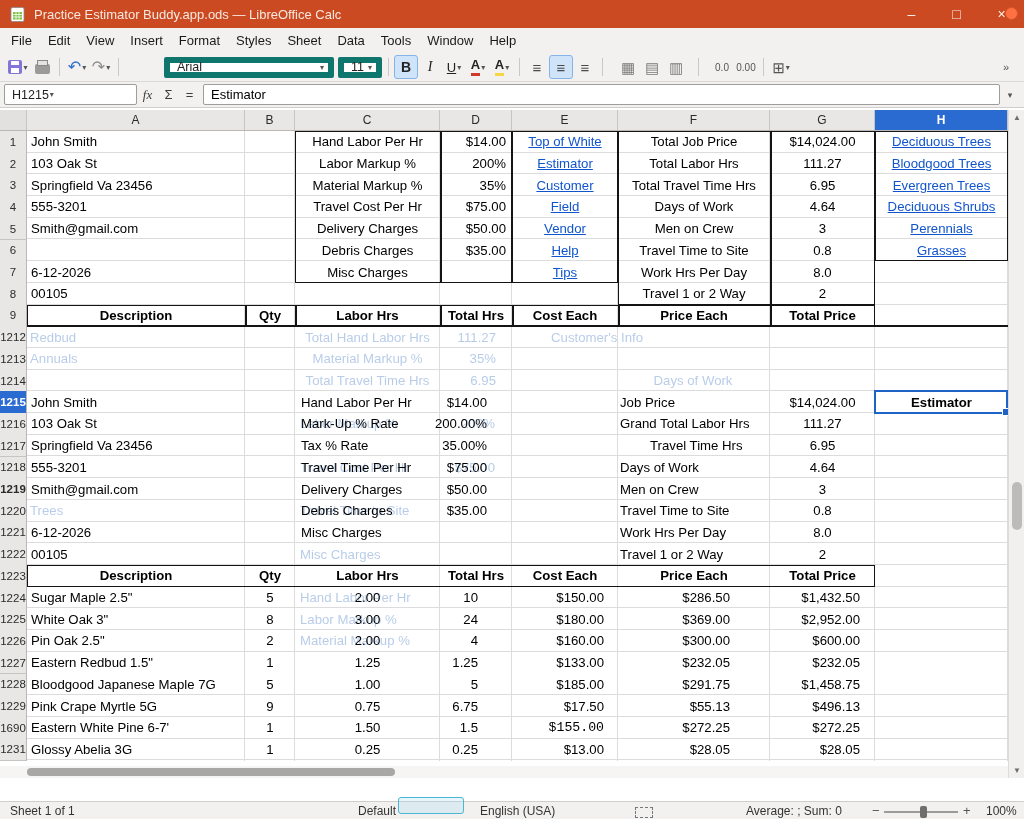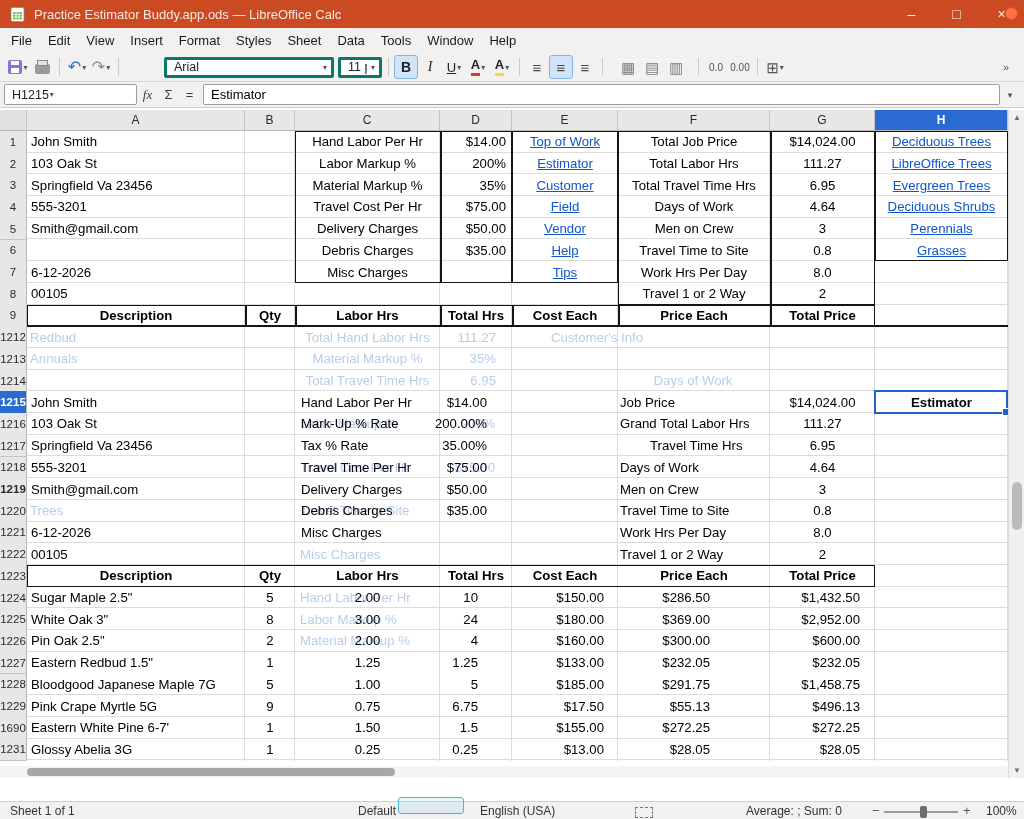--- a/index.html
+++ b/index.html
@@ -23,21 +23,21 @@
 
   
   .toolbar{position:absolute;left:0;top:53px;width:1024px;height:29px;background:#f2f1f0;
            border-bottom:1px solid #d9d8d7;display:flex;align-items:center;font-size:13px;
            padding:0 6px;box-sizing:border-box}
   .tbtn{height:24px;min-width:24px;display:flex;align-items:center;justify-content:center;
         border-radius:3px;color:#333;box-sizing:border-box;flex:0 0 auto}
   .tbtn.active{background:#cfe3f9;border:1px solid #84b4e8}
   .tarrow{font-size:8px;color:#555;margin-left:1px}
   .sep{width:1px;height:18px;background:#c9c8c6;margin:0 5px;flex:0 0 auto}
-  .combo{background:#fff;border:3px solid #0f766e;border-radius:2px;height:21px;display:flex;
+  .combo{background:#fff;border:6px solid #0f766e;border-radius:2px;height:21px;display:flex;
          align-items:center;padding:0 4px 0 7px;font-size:12.5px;color:#222;box-sizing:border-box;flex:0 0 auto}
   .combo .ctext{flex:1;overflow:hidden;white-space:nowrap}
   .combo .tarrow{margin-left:4px}
   .flexsp{flex:1}
   .blue{color:#2f6fce}.gray{color:#8f8e8c}.bigg{font-size:16px;line-height:1}
   .t-b{font-weight:bold;font-size:14px;color:#222}
   .t-i{font-style:italic;font-family:"Liberation Serif",serif;font-size:14px;color:#222}
   .t-u{text-decoration:underline;font-size:13px;color:#222}
   .t-fc{font-weight:bold;font-size:13px;line-height:1.1;border-bottom:3px solid #d03a2b;color:#222}
   .t-hc{font-weight:bold;font-size:13px;line-height:1.1;border-bottom:3px solid #f4d742;color:#222}
@@ -77,21 +77,21 @@
   .colline{position:absolute;top:0;width:1px;height:630px;background:#dcdcdc;z-index:0}
   .rowhdr{position:absolute;left:0;width:27px;background:#e8e7e5;border-right:1px solid #b9b8b6;
           border-bottom:1px solid #c6c5c3;box-sizing:border-box;display:flex;align-items:center;
           justify-content:center;font-size:11.5px;color:#2b2b2b;z-index:4}
   .rowhdr.selhdr{background:#2a6bd2;color:#fff;font-weight:bold}
   .cell{position:absolute;display:flex;align-items:center;font-size:13.2px;color:#000;
         box-sizing:border-box;white-space:nowrap;z-index:2}
   .left{justify-content:flex-start}.center{justify-content:center}.right{justify-content:flex-end}
   .pl2{padding-left:2px}.pl4{padding-left:4px}.pl6{padding-left:6px}
   .pr6{padding-right:6px}.pr14{padding-right:14px}.pr15{padding-right:15px}
-  .pr25{padding-right:25px}.pr34{padding-right:34px}.pr40{padding-right:60px}
+  .pr25{padding-right:25px}.pr34{padding-right:34px}.pr40{padding-right:40px}
   .hdr{font-weight:bold}
   .link{color:#1155cc;text-decoration:underline}
   .ghost{color:#7fa3d7;opacity:.55;z-index:1}
   .bx{position:absolute;border:1.5px solid #141414;box-sizing:border-box;z-index:3;pointer-events:none}
   .bxdiv{position:absolute;width:1.5px;background:#141414;z-index:3;pointer-events:none}
   .freeze{position:absolute;height:2px;background:#141414;z-index:4;pointer-events:none}
   .selcell{position:absolute;border:2px solid #1f63c9;background:transparent;z-index:5;box-sizing:border-box}
   .selhandle{position:absolute;right:-4px;bottom:-4px;width:6px;height:6px;background:#1f63c9;border:1px solid #fff}
 
   
@@ -207,21 +207,21 @@
     <div class="tbtn " style="margin-left: 8px;">
       <span class="t-tbl">▦</span>
     </div>
     <div class="tbtn ">
       <span class="t-tbl">▤</span>
     </div>
     <div class="tbtn ">
       <span class="t-tbl">▥</span>
     </div>
     <div class="sep" style="margin-left: 10px;"></div>
-    <div class="tbtn " style="">
+    <div class="tbtn " style="margin-left: 6px;">
       <span class="t-dec">0.0</span>
     </div>
     <div class="tbtn ">
       <span class="t-dec">0.00</span>
     </div>
     <div class="sep"></div>
     <div class="tbtn ">
       <span class="t-bord">⊞</span>
       <span class="tarrow">▾</span>
     </div>
@@ -262,32 +262,32 @@
     <div class="colline" style="left: 439px;"></div>
     <div class="colline" style="left: 511px;"></div>
     <div class="colline" style="left: 617px;"></div>
     <div class="colline" style="left: 769px;"></div>
     <div class="colline" style="left: 874px;"></div>
     <div class="colline" style="left: 1007px;"></div>
     <div class="rowhdr" style="top: 0px; height: 22.7px;">1</div>
     <div class="cell left pl4" style="left: 27px; top: 0px; width: 218px; height: 21.7px;">John Smith</div>
     <div class="cell center" style="left: 295px; top: 0px; width: 145px; height: 21.7px;">Hand Labor Per Hr</div>
     <div class="cell right pr6" style="left: 440px; top: 0px; width: 72px; height: 21.7px;">$14.00</div>
-    <div class="cell link center" style="left: 512px; top: 0px; width: 106px; height: 21.7px;">Top of Work</div>
+    <div class="cell link center" style="left: 512px; top: 0px; width: 106px; height: 21.7px;">Top of White</div>
     <div class="cell center" style="left: 618px; top: 0px; width: 152px; height: 21.7px;">Total Job Price</div>
     <div class="cell center" style="left: 770px; top: 0px; width: 105px; height: 21.7px;">$14,024.00</div>
     <div class="cell link center" style="left: 875px; top: 0px; width: 133px; height: 21.7px;">Deciduous Trees</div>
     <div class="rowhdr" style="top: 21.7px; height: 22.7px;">2</div>
     <div class="cell left pl4" style="left: 27px; top: 21.7px; width: 218px; height: 21.7px;">103 Oak St</div>
     <div class="cell center" style="left: 295px; top: 21.7px; width: 145px; height: 21.7px;">Labor Markup %</div>
     <div class="cell right pr6" style="left: 440px; top: 21.7px; width: 72px; height: 21.7px;">200%</div>
     <div class="cell link center" style="left: 512px; top: 21.7px; width: 106px; height: 21.7px;">Estimator</div>
     <div class="cell center" style="left: 618px; top: 21.7px; width: 152px; height: 21.7px;">Total Labor Hrs</div>
     <div class="cell center" style="left: 770px; top: 21.7px; width: 105px; height: 21.7px;">111.27</div>
-    <div class="cell link center" style="left: 875px; top: 21.7px; width: 133px; height: 21.7px;">LibreOffice Trees</div>
+    <div class="cell link center" style="left: 875px; top: 21.7px; width: 133px; height: 21.7px;">Bloodgood Trees</div>
     <div class="rowhdr" style="top: 43.4px; height: 22.7px;">3</div>
     <div class="cell left pl4" style="left: 27px; top: 43.4px; width: 218px; height: 21.7px;">Springfield Va 23456</div>
     <div class="cell center" style="left: 295px; top: 43.4px; width: 145px; height: 21.7px;">Material Markup %</div>
     <div class="cell right pr6" style="left: 440px; top: 43.4px; width: 72px; height: 21.7px;">35%</div>
     <div class="cell link center" style="left: 512px; top: 43.4px; width: 106px; height: 21.7px;">Customer</div>
     <div class="cell center" style="left: 618px; top: 43.4px; width: 152px; height: 21.7px;">Total Travel Time Hrs</div>
     <div class="cell center" style="left: 770px; top: 43.4px; width: 105px; height: 21.7px;">6.95</div>
     <div class="cell link center" style="left: 875px; top: 43.4px; width: 133px; height: 21.7px;">Evergreen Trees</div>
     <div class="rowhdr" style="top: 65.1px; height: 22.7px;">4</div>
     <div class="cell left pl4" style="left: 27px; top: 65.1px; width: 218px; height: 21.7px;">555-3201</div>
@@ -432,21 +432,21 @@
     <div class="cell center" style="left: 295px; top: 564.2px; width: 145px; height: 21.7px;">0.75</div>
     <div class="cell right pr34" style="left: 440px; top: 564.2px; width: 72px; height: 21.7px;">6.75</div>
     <div class="cell right pr14" style="left: 512px; top: 564.2px; width: 106px; height: 21.7px;">$17.50</div>
     <div class="cell right pr40" style="left: 618px; top: 564.2px; width: 152px; height: 21.7px;">$55.13</div>
     <div class="cell right pr15" style="left: 770px; top: 564.2px; width: 105px; height: 21.7px;">$496.13</div>
     <div class="rowhdr" style="top: 585.9px; height: 22.7px;">1690</div>
     <div class="cell left pl4" style="left: 27px; top: 585.9px; width: 218px; height: 21.7px;">Eastern White Pine 6-7'</div>
     <div class="cell center" style="left: 245px; top: 585.9px; width: 50px; height: 21.7px;">1</div>
     <div class="cell center" style="left: 295px; top: 585.9px; width: 145px; height: 21.7px;">1.50</div>
     <div class="cell right pr34" style="left: 440px; top: 585.9px; width: 72px; height: 21.7px;">1.5</div>
-    <div class="cell right pr14" style="left: 512px; top: 585.9px; width: 106px; height: 21.7px;">$155.00</div>
+    <div class="cell right pr14" style="left: 512px; top: 585.9px; width: 106px; height: 21.7px; font-family: Liberation Mono, monospace;">$155.00</div>
     <div class="cell right pr40" style="left: 618px; top: 585.9px; width: 152px; height: 21.7px;">$272.25</div>
     <div class="cell right pr15" style="left: 770px; top: 585.9px; width: 105px; height: 21.7px;">$272.25</div>
     <div class="rowhdr" style="top: 607.6px; height: 22.7px;">1231</div>
     <div class="cell left pl4" style="left: 27px; top: 607.6px; width: 218px; height: 21.7px;">Glossy Abelia 3G</div>
     <div class="cell center" style="left: 245px; top: 607.6px; width: 50px; height: 21.7px;">1</div>
     <div class="cell center" style="left: 295px; top: 607.6px; width: 145px; height: 21.7px;">0.25</div>
     <div class="cell right pr34" style="left: 440px; top: 607.6px; width: 72px; height: 21.7px;">0.25</div>
     <div class="cell right pr14" style="left: 512px; top: 607.6px; width: 106px; height: 21.7px;">$13.00</div>
     <div class="cell right pr40" style="left: 618px; top: 607.6px; width: 152px; height: 21.7px;">$28.05</div>
     <div class="cell right pr15" style="left: 770px; top: 607.6px; width: 105px; height: 21.7px;">$28.05</div>

